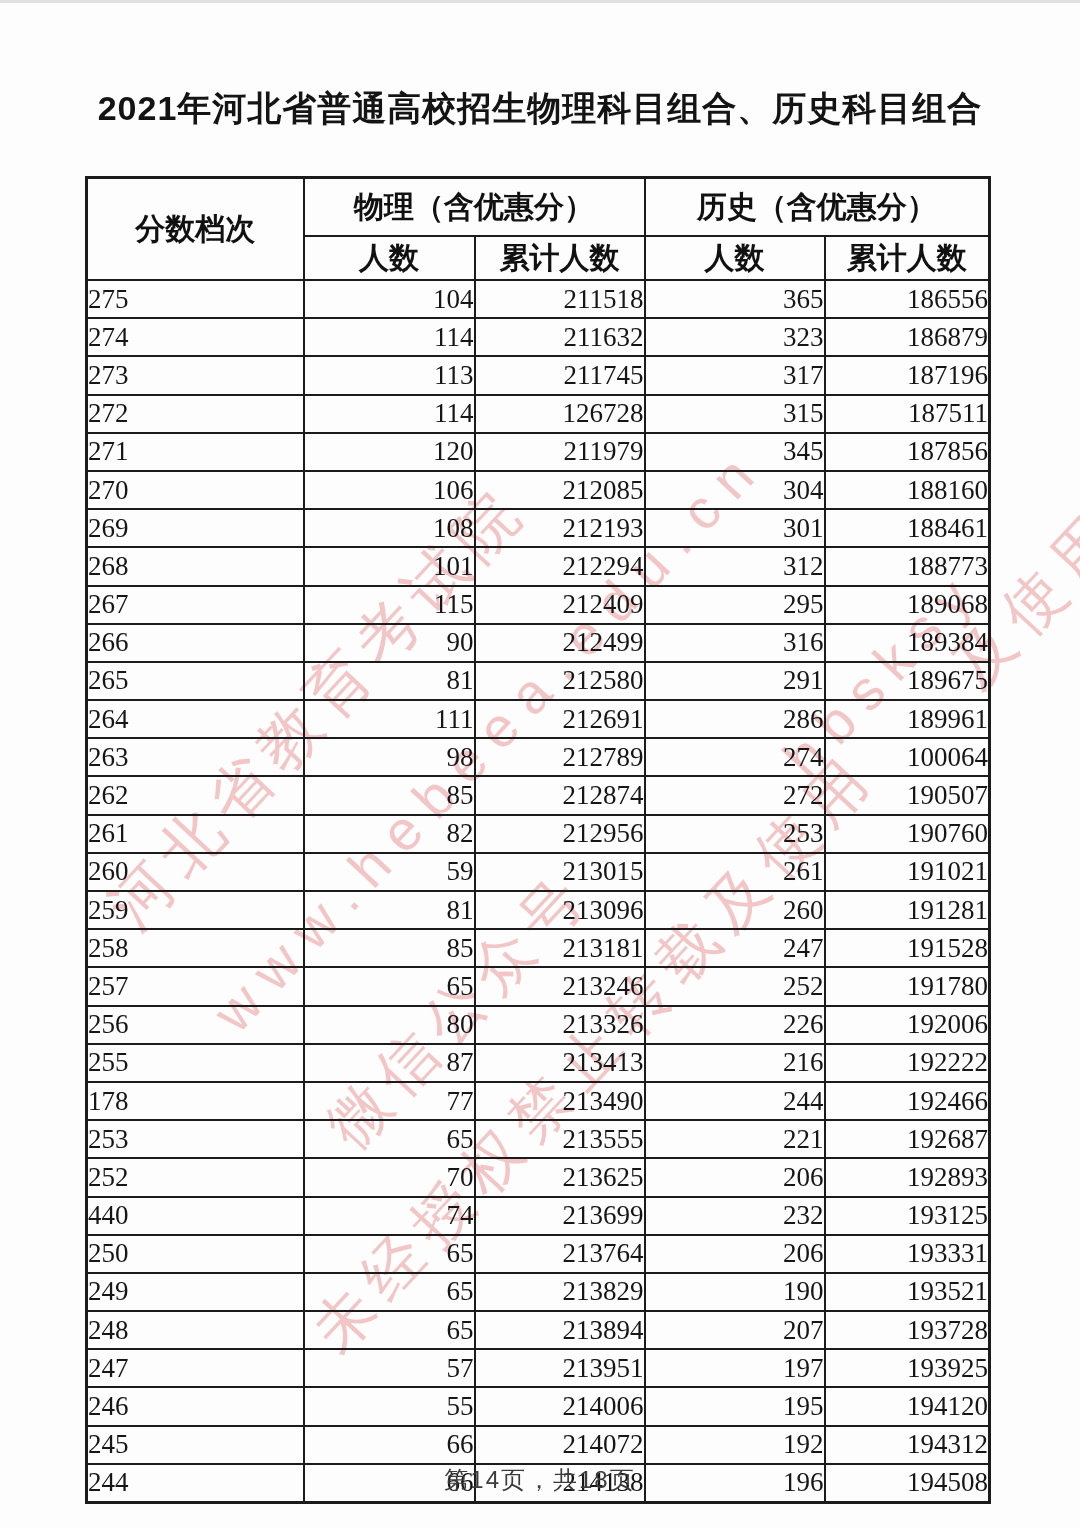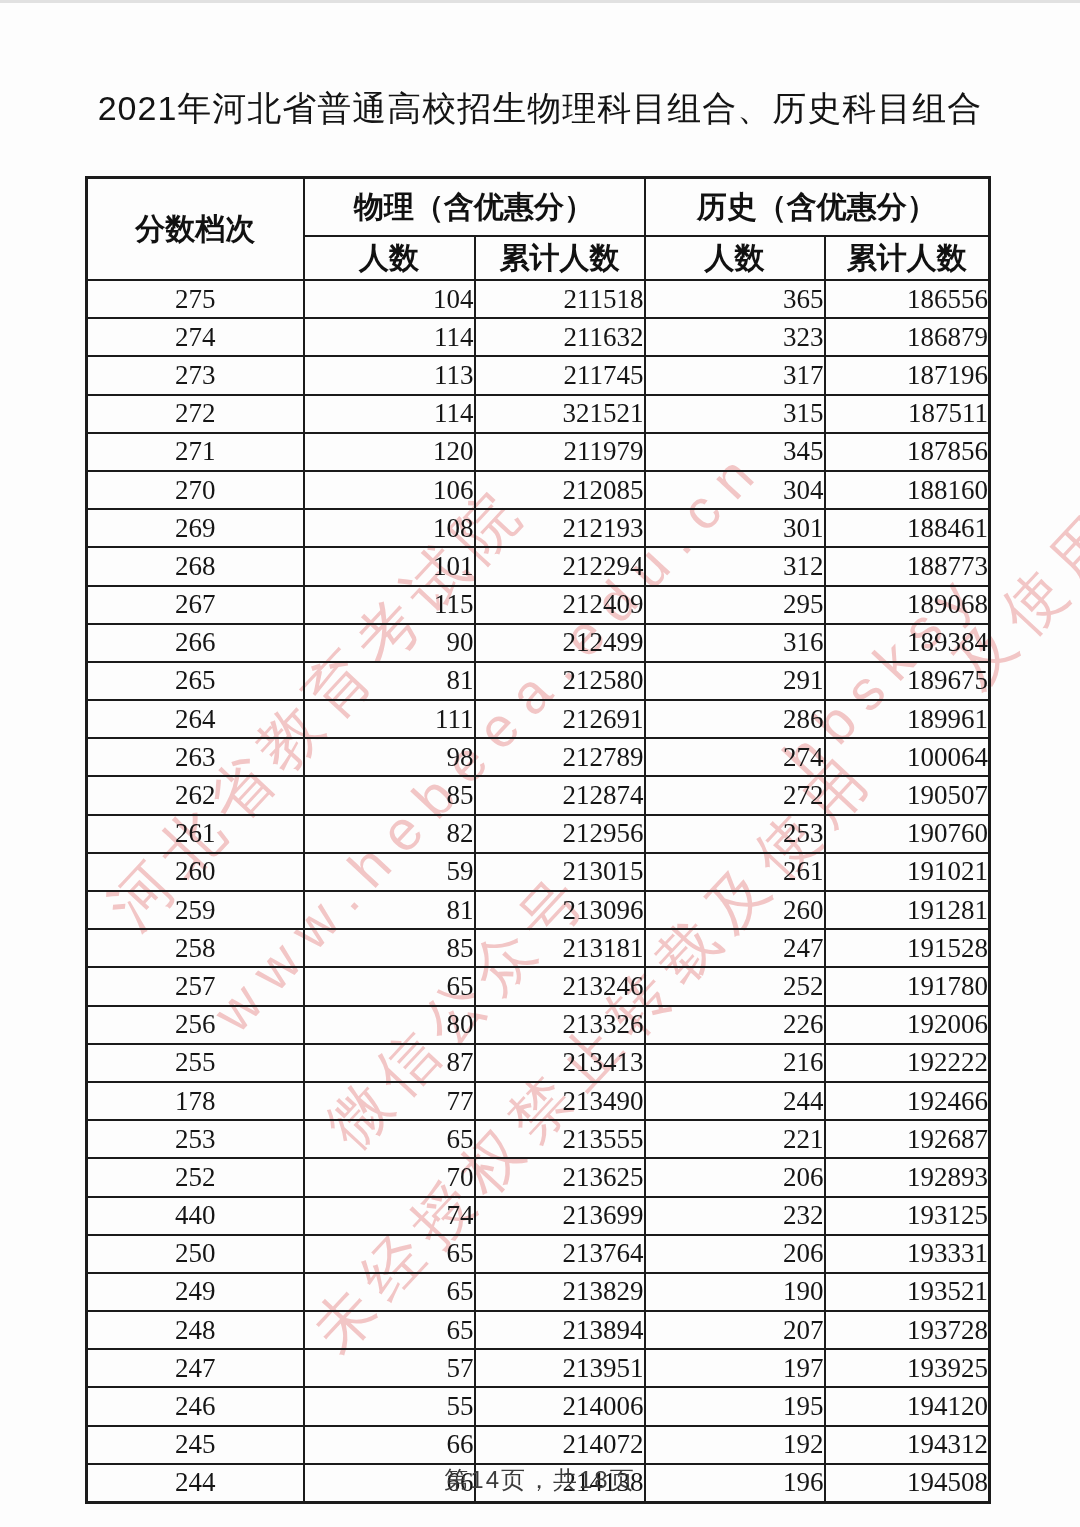--- a/index.html
+++ b/index.html
@@ -28,21 +28,21 @@
   .wm:nth-of-type(1) { left: 90px;  top: 890px;  font-size: 62px; letter-spacing: 10px; }
   .wm:nth-of-type(2) { left: 200px; top: 1000px; font-size: 56px; letter-spacing: 16px; }
   .wm:nth-of-type(3) { left: 310px; top: 1110px; font-size: 60px; letter-spacing: 10px; }
   .wm:nth-of-type(4) { left: 770px; top: 745px;  font-size: 56px; letter-spacing: 14px; }
   .wm:nth-of-type(5) { left: 295px; top: 1315px; font-size: 60px; letter-spacing: 12px; }
   .wm:nth-of-type(6) { left: 935px; top: 650px;  font-size: 60px; letter-spacing: 12px; }
   
   .title {
     position: absolute; top: 86px; left: 0; width: 100%;
     text-align: center; z-index: 2;
-    font-weight: normal; font-size: 34px; line-height: 1.3;
+    font-weight: bold; font-size: 34px; line-height: 1.3;
     color: #141414; letter-spacing: 1px;
   }
   
   table.stats {
     position: absolute; left: 85px; top: 176px; width: 903px;
     border-collapse: collapse; table-layout: fixed;
     z-index: 2; background: transparent;
     border: 3px solid #1b1b1b;
   }
   table.stats th, table.stats td { border: 2px solid #1b1b1b; padding: 0; }
@@ -52,21 +52,21 @@
     text-align: center; vertical-align: middle;
   }
   tr.hdr-top th { height: 56px; }
   tr.hdr-sub th { height: 42px; }
   table.stats tbody td {
     height: 36.2px;
     font-family: "Liberation Serif", serif;
     font-size: 27px; color: #161616;
     vertical-align: middle;
   }
-  td.score { text-align: center; }
+  td.score { text-align: left; }
   td.num { text-align: right; padding-right: 10px; }
   
   .footer {
     position: absolute; top: 1464px; left: 0; width: 100%;
     text-align: center; z-index: 2;
     font-size: 24px; color: #3c3c3c; letter-spacing: 2px;
   }
 </style>
 </head>
 <body>
@@ -136,21 +136,21 @@
         <td class="score">273</td>
         <td class="num">113</td>
         <td class="num">211745</td>
         <td class="num">317</td>
         <td class="num">187196</td>
       </tr>
 
       <tr>
         <td class="score">272</td>
         <td class="num">114</td>
-        <td class="num">321521</td>
+        <td class="num">126728</td>
         <td class="num">315</td>
         <td class="num">187511</td>
       </tr>
 
       <tr>
         <td class="score">271</td>
         <td class="num">120</td>
         <td class="num">211979</td>
         <td class="num">345</td>
         <td class="num">187856</td>

